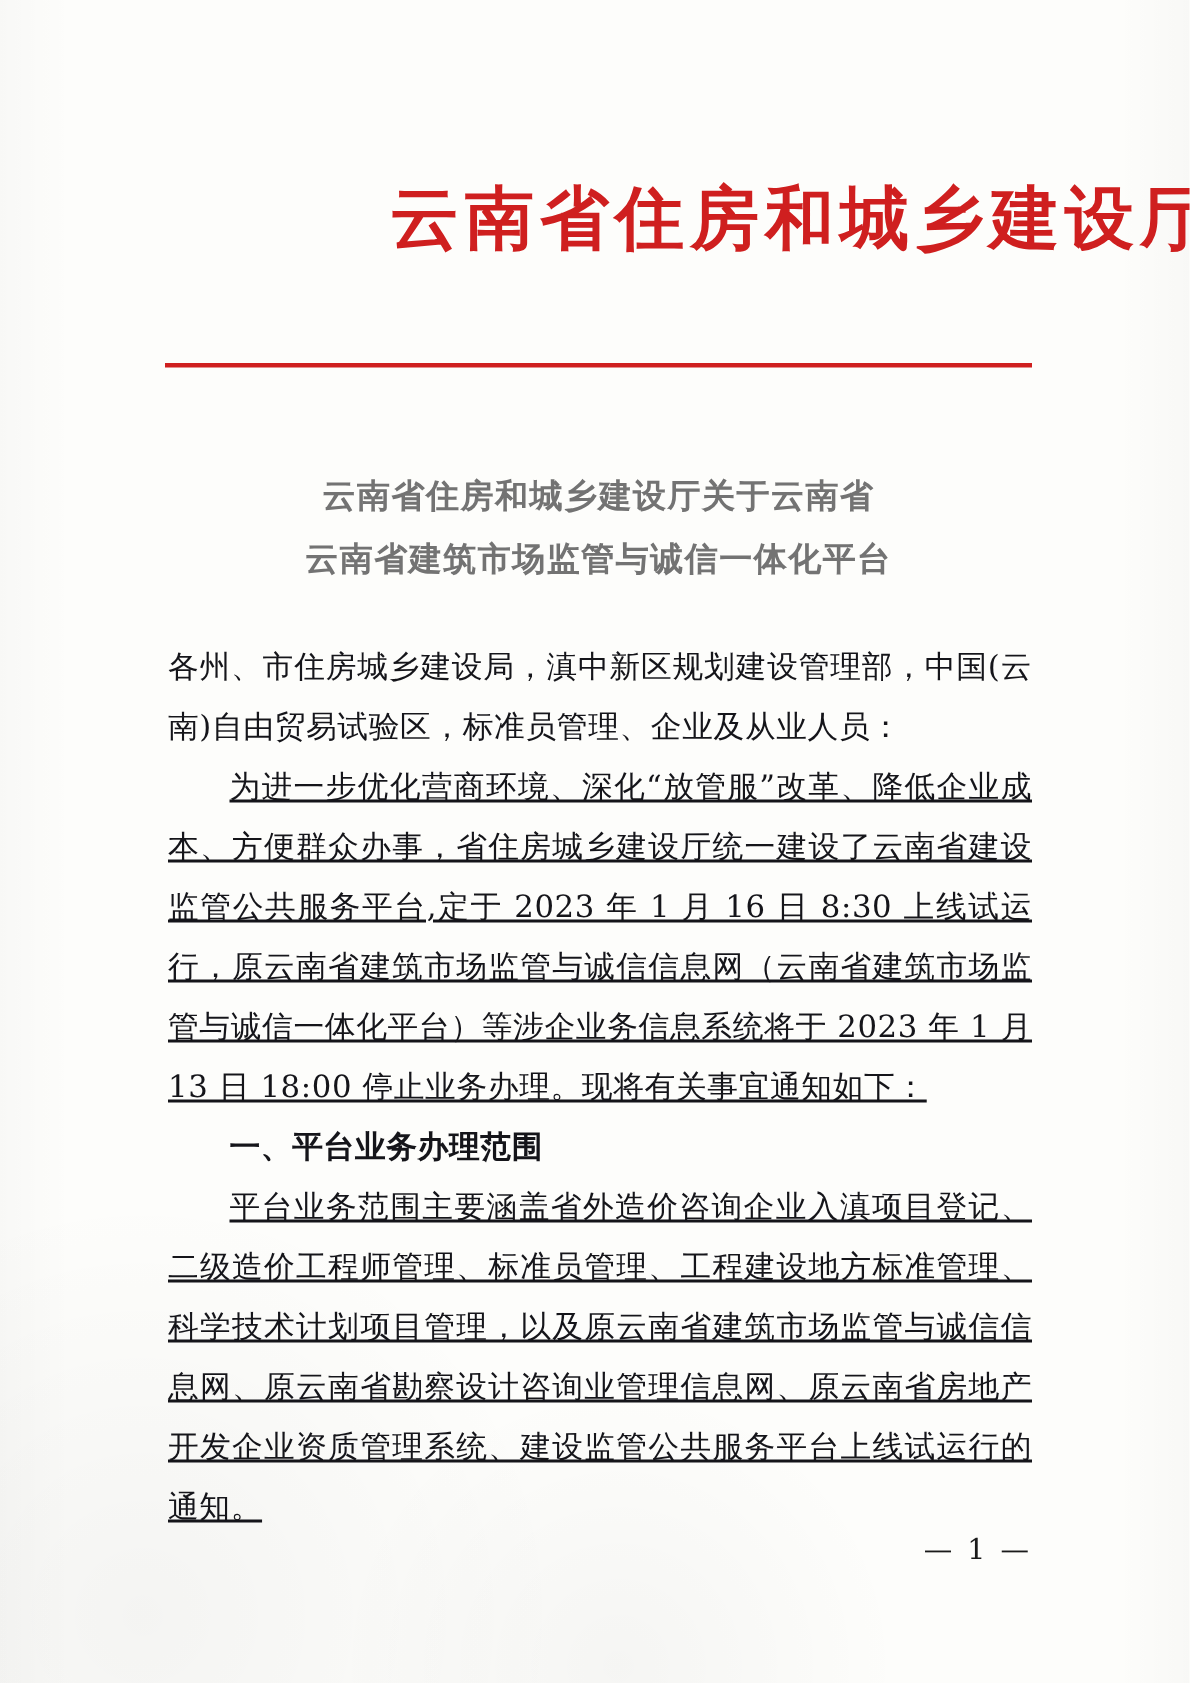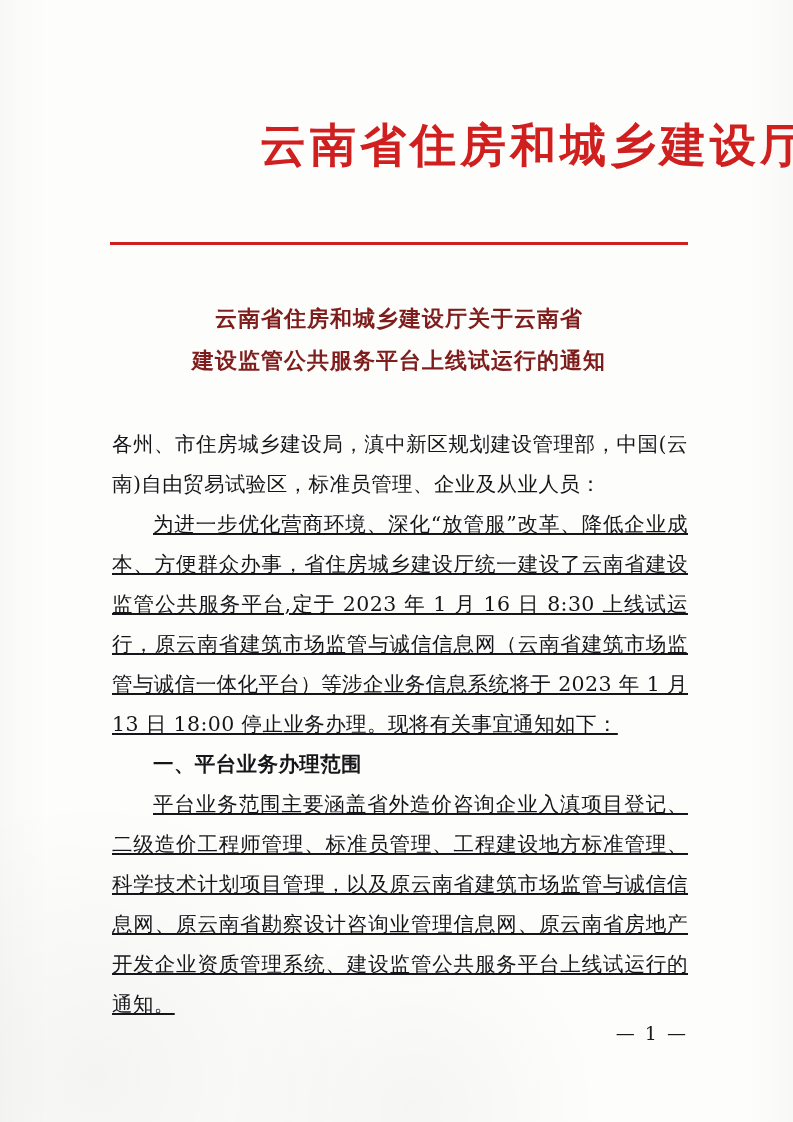--- a/index.html
+++ b/index.html
@@ -49,29 +49,29 @@
   .letterhead-rule {
     position: absolute;
     top: 242px;
     left: 110px;
     width: 578px;
     height: 3px;
     background: #cf1f1f;
   }
   .doc-title {
     position: absolute;
-    top: 297px;
+    top: 310px;
     left: 110px;
     width: 578px;
     text-align: center;
     font-weight: bold;
     font-size: 22px;
     line-height: 42px;
     letter-spacing: 1px;
-    color: #7f1d1d;
+    color: #737373;
   }
   .body-text {
     position: absolute;
     top: 424px;
     left: 112px;
     width: 576px;
     font-size: 20.5px;
     line-height: 40px;
     letter-spacing: 0.4px;
     color: #15151a;
@@ -107,21 +107,21 @@
   <div class="paper-tint"></div>
 
   <div class="letterhead">
     <div class="letterhead-title">云南省住房和城乡建设厅</div>
   </div>
 
   <div class="letterhead-rule"></div>
 
   <div class="doc-title">
     <div>云南省住房和城乡建设厅关于云南省</div>
-    <div>建设监管公共服务平台上线试运行的通知</div>
+    <div>云南省建筑市场监管与诚信一体化平台</div>
   </div>
 
   <div class="body-text">
     <p>各州、市住房城乡建设局，滇中新区规划建设管理部，中国(云南)自由贸易试验区，标准员管理、企业及从业人员：</p>
     <p class="indent">为进一步优化营商环境、深化“放管服”改革、降低企业成本、方便群众办事，省住房城乡建设厅统一建设了云南省建设监管公共服务平台,定于 2023 年 1 月 16 日 8:30 上线试运行，原云南省建筑市场监管与诚信信息网（云南省建筑市场监管与诚信一体化平台）等涉企业务信息系统将于 2023 年 1 月 13 日 18:00 停止业务办理。现将有关事宜通知如下：</p>
     <p class="section-head">一、平台业务办理范围</p>
     <p class="indent">平台业务范围主要涵盖省外造价咨询企业入滇项目登记、二级造价工程师管理、标准员管理、工程建设地方标准管理、科学技术计划项目管理，以及原云南省建筑市场监管与诚信信息网、原云南省勘察设计咨询业管理信息网、原云南省房地产开发企业资质管理系统、建设监管公共服务平台上线试运行的通知。</p>
   </div>
 
   <div class="page-number">— 1 —</div>

